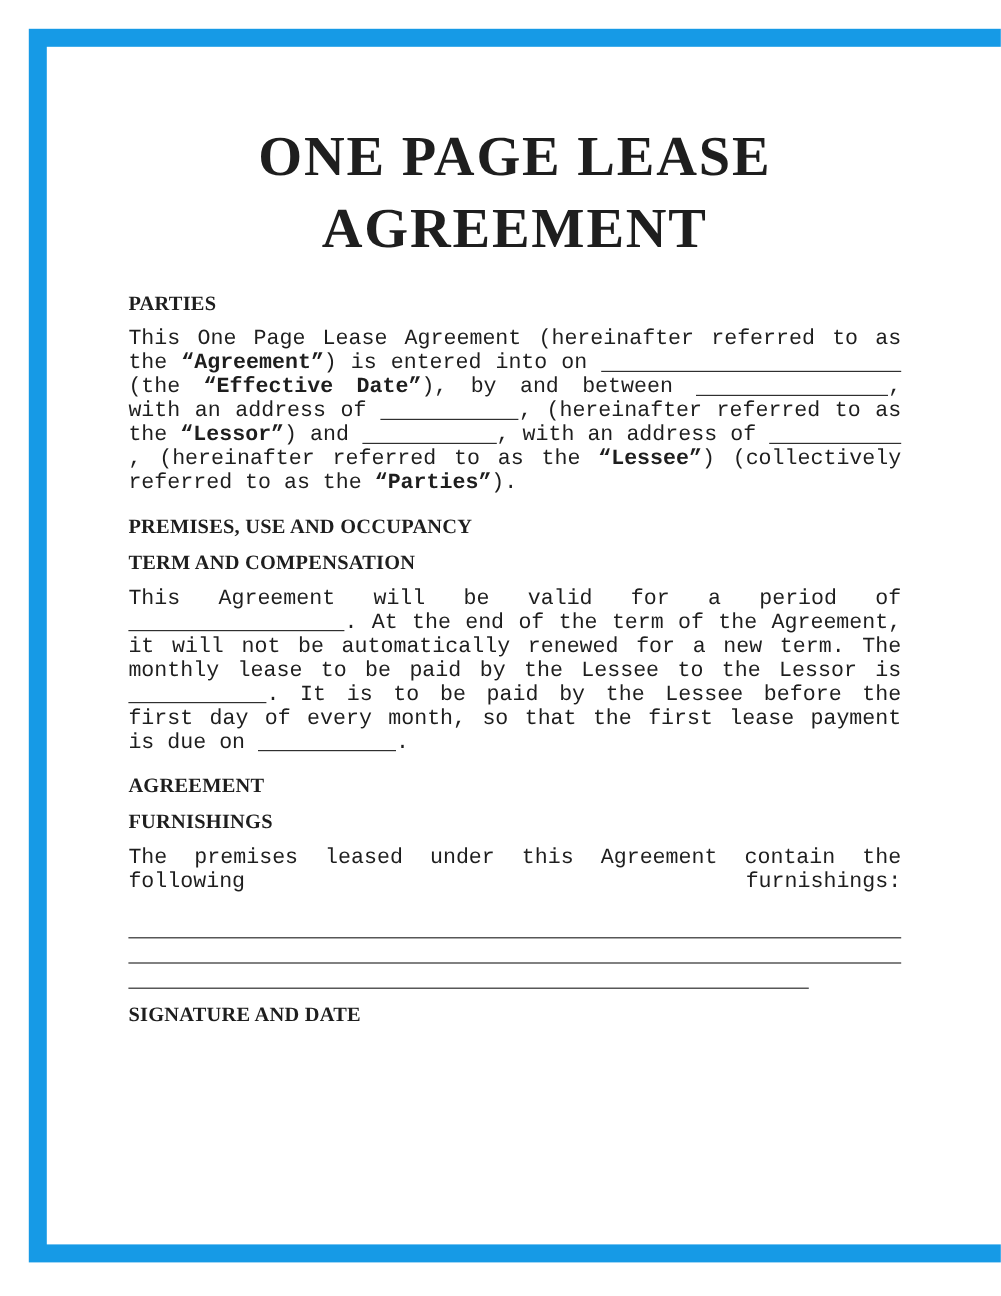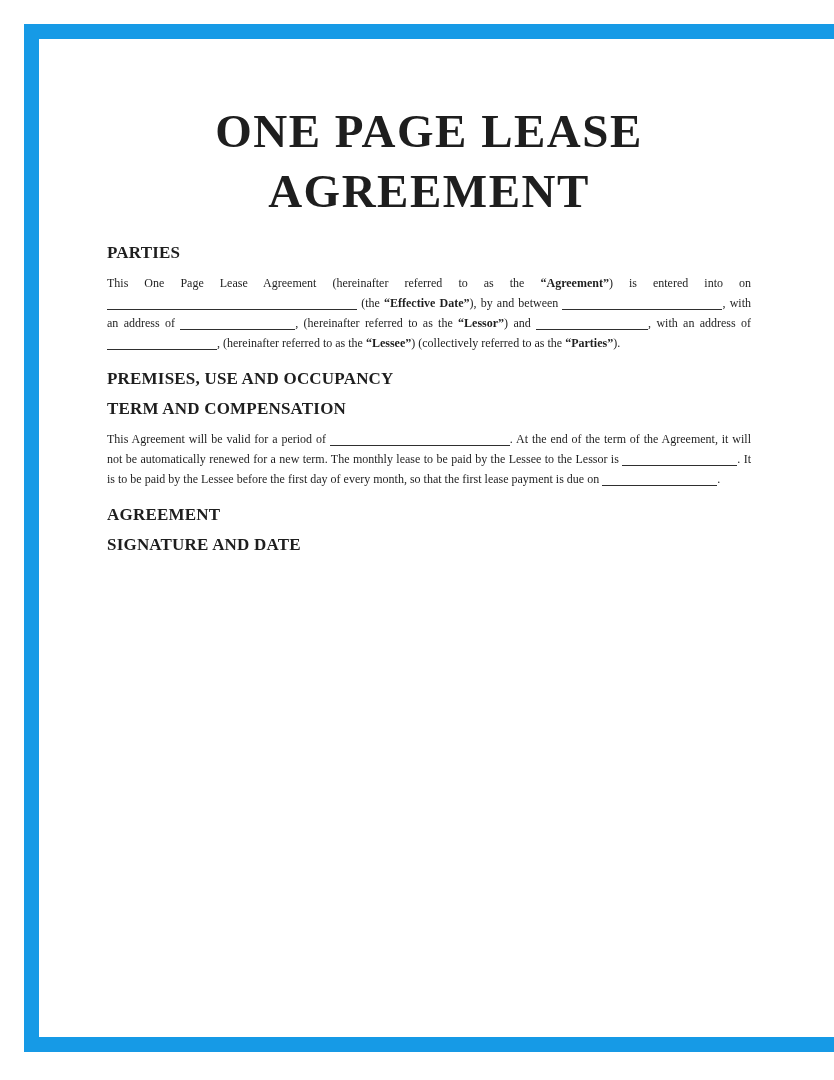--- a/index.html
+++ b/index.html
@@ -44,23 +44,24 @@
     margin: 0 0 10px 0;
     font-size: 17px;
     line-height: 20px;
     font-weight: bold;
     letter-spacing: 0.2px;
     text-decoration-thickness: 1.5px;
     text-underline-offset: 3px;
   }
   .para {
     margin: 0 0 16px 0;
-    font-size: 12px;
+    font-size: 18px;
     line-height: 20px;
     text-align: justify;
+    font-family: Liberation Mono, monospace;
   }
   .para.stretch { text-align-last: justify; }
   .para.tight { margin-bottom: 16px; }
   .para b { font-weight: bold; }
   .blank {
     display: inline-block;
     height: 13px;
     vertical-align: -3px;
     border-bottom: 1.4px solid var(--rule, #2f2f2f);
   }
@@ -88,17 +89,24 @@
           <h2 class="sec-h">PREMISES, USE AND OCCUPANCY</h2>
         </section>
         <section>
           <h2 class="sec-h">TERM AND COMPENSATION</h2>
           <p class="para"><span>This Agreement will be valid for a period of </span><span class="blank" style="width: 180px;"></span><span>. At the end of the term of the Agreement, it will not be automatically renewed for a new term. The monthly lease to be paid by the Lessee to the Lessor is </span><span class="blank" style="width: 115px;"></span><span>. It is to be paid by the Lessee before the first day of every month, so that the first lease payment is due on </span><span class="blank" style="width: 115px;"></span><span>.</span></p>
         </section>
         <section>
           <h2 class="sec-h">AGREEMENT</h2>
         </section>
         <section>
+          <h2 class="sec-h">FURNISHINGS</h2>
+          <p class="para stretch tight"><span>The premises leased under this Agreement contain the following furnishings:</span></p>
+          <div class="blank-line" style="width: 100%;"></div>
+          <div class="blank-line" style="width: 100%;"></div>
+          <div class="blank-line" style="width: 88%;"></div>
+        </section>
+        <section>
           <h2 class="sec-h">SIGNATURE AND DATE</h2>
         </section>
       </main>
   </div>
 </div>
 
 </body></html>

